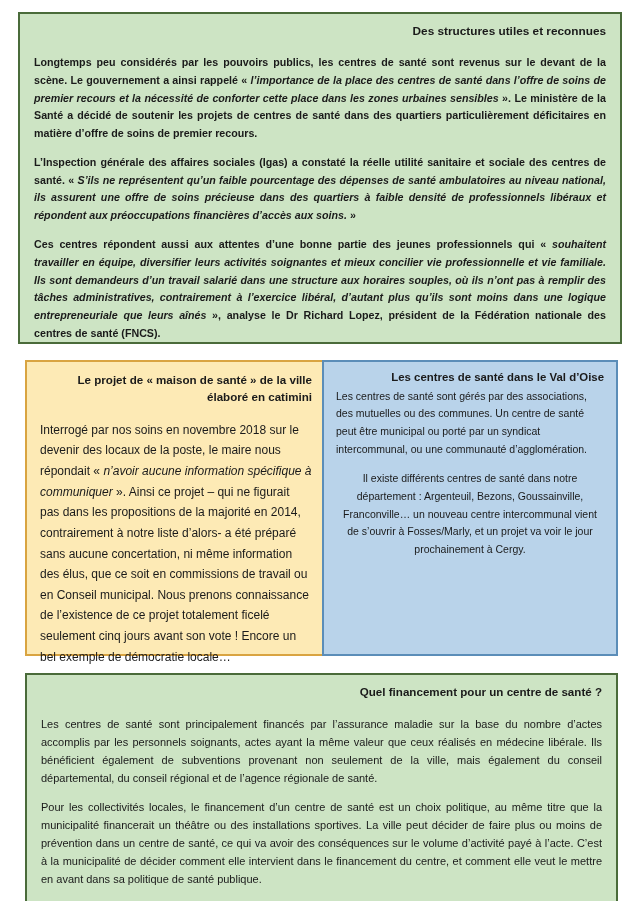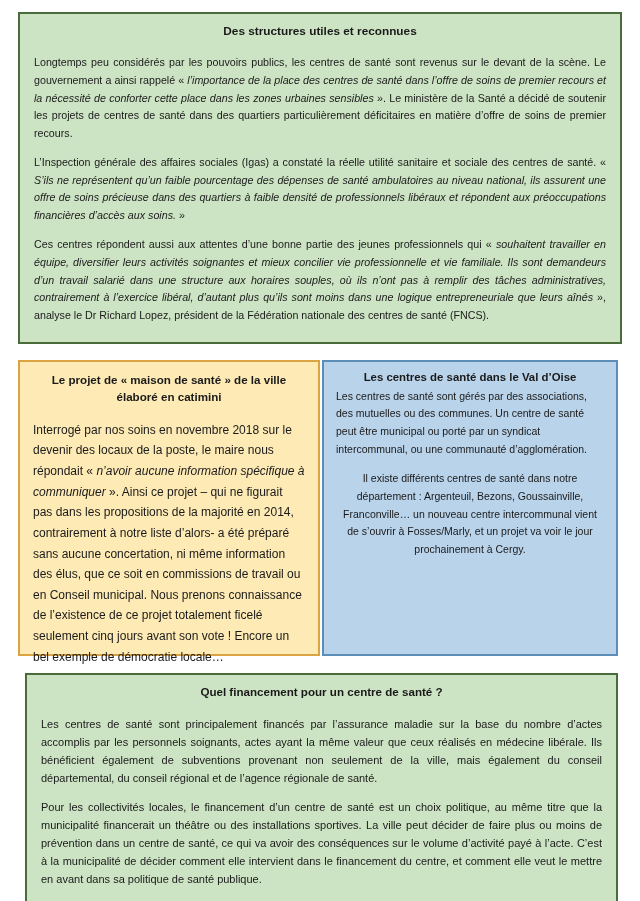--- a/index.html
+++ b/index.html
@@ -25,21 +25,21 @@
 
   
   .box {
     position: absolute;
     border-style: solid;
     border-width: 2px;
   }
 
   .box-title {
     font-weight: bold;
-    text-align: center;
+    text-align: right;
     font-size: 11.5px;
     line-height: 1.45;
     margin: 0 0 11px 0;
   }
 
   .para {
     margin: 0 0 11px 0;
     font-size: 10.6px;
     line-height: 1.62;
     text-align: justify;
@@ -52,25 +52,25 @@
   #box-structures {
     left: 18px;
     top: 12px;
     width: 604px;
     height: 332px;
     background: #cde4c4;
     border-color: #4a6b3a;
     padding: 9px 14px 10px 14px;
   }
   #box-structures .box-title { margin-bottom: 14px; font-size: 11.8px; }
-  #box-structures .para { font-size: 10.7px; line-height: 1.66; }
+  #box-structures .para { font-size: 10.7px; line-height: 1.66; font-weight: bold; }
 
   
   #box-maison {
-    left: 18px;
+    left: 25px;
     top: 360px;
     width: 302px;
     height: 296px;
     background: #fdeab5;
     border-color: #d9a441;
     padding: 9px 13px 10px 13px;
   }
   #box-maison .box-title {
     font-size: 11.6px;
     line-height: 1.5;

